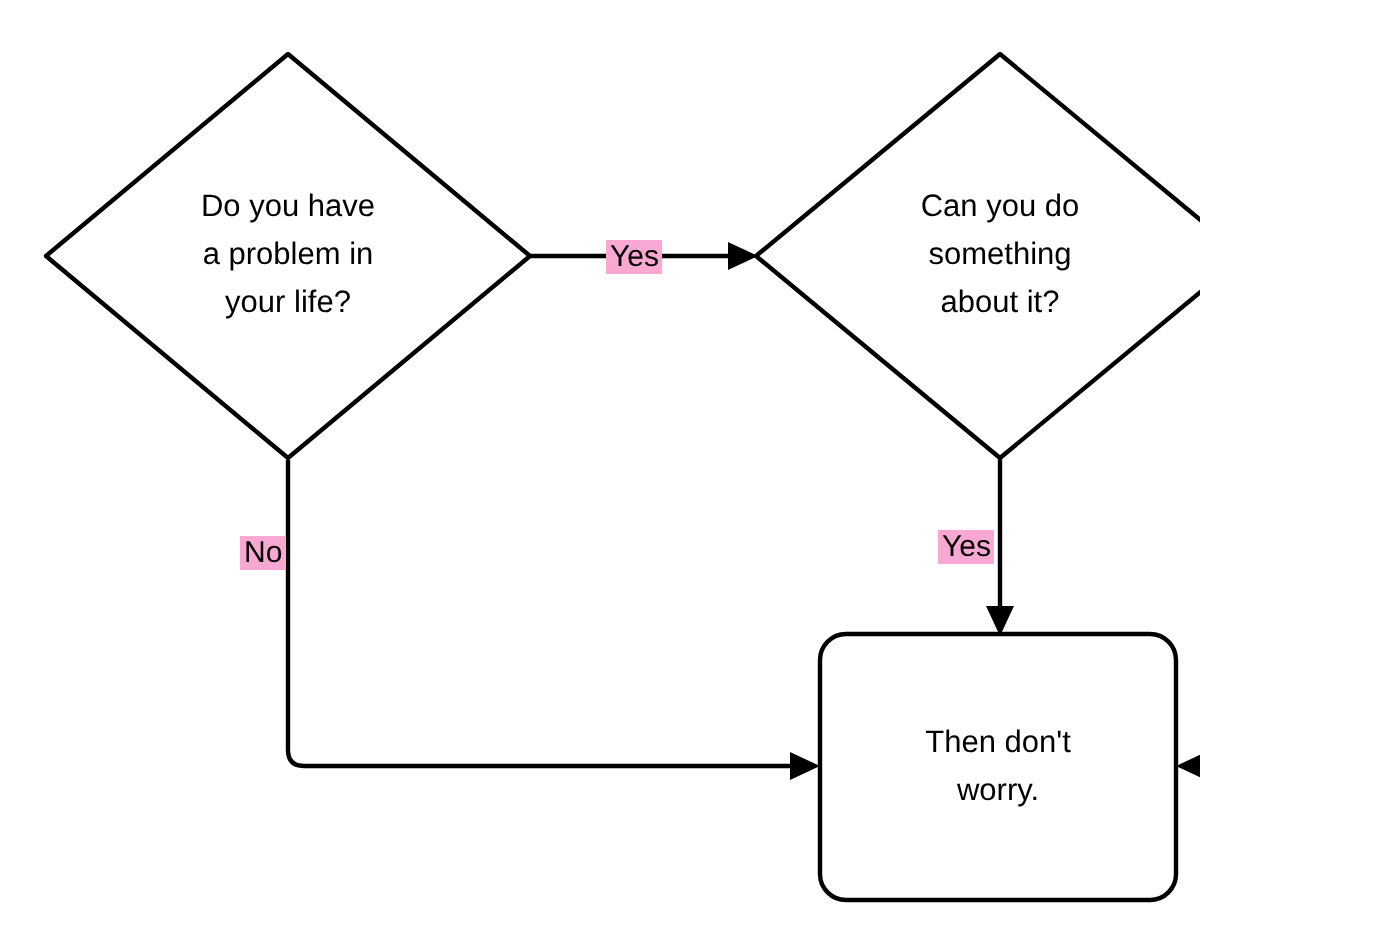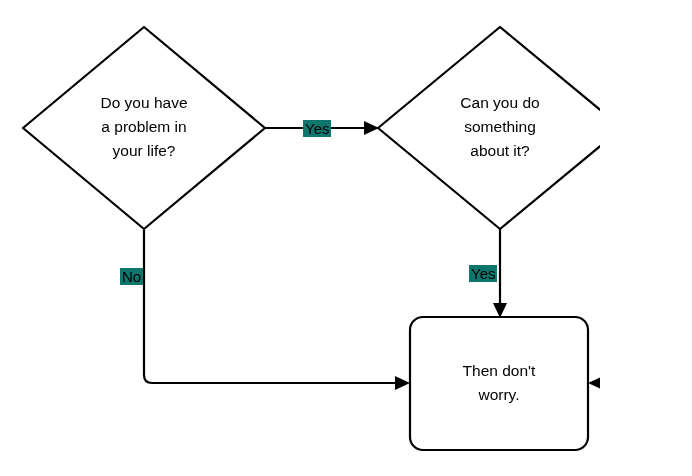--- a/index.html
+++ b/index.html
@@ -47,21 +47,21 @@
     font-size: 15.5px;
     fill: #000000;
     text-anchor: middle;
     dominant-baseline: middle;
   }
   .edge-label-box {
     position: absolute;
     font-family: "Liberation Sans", "DejaVu Sans", sans-serif;
     font-size: 15px;
     color: #000000;
-    background: #0f766e;
+    background: #f9a8d4;
     line-height: 1;
     white-space: nowrap;
     padding: 1px 2px;
   }
 </style>
 </head>
 <body>
 
 <div id="canvas">
 

